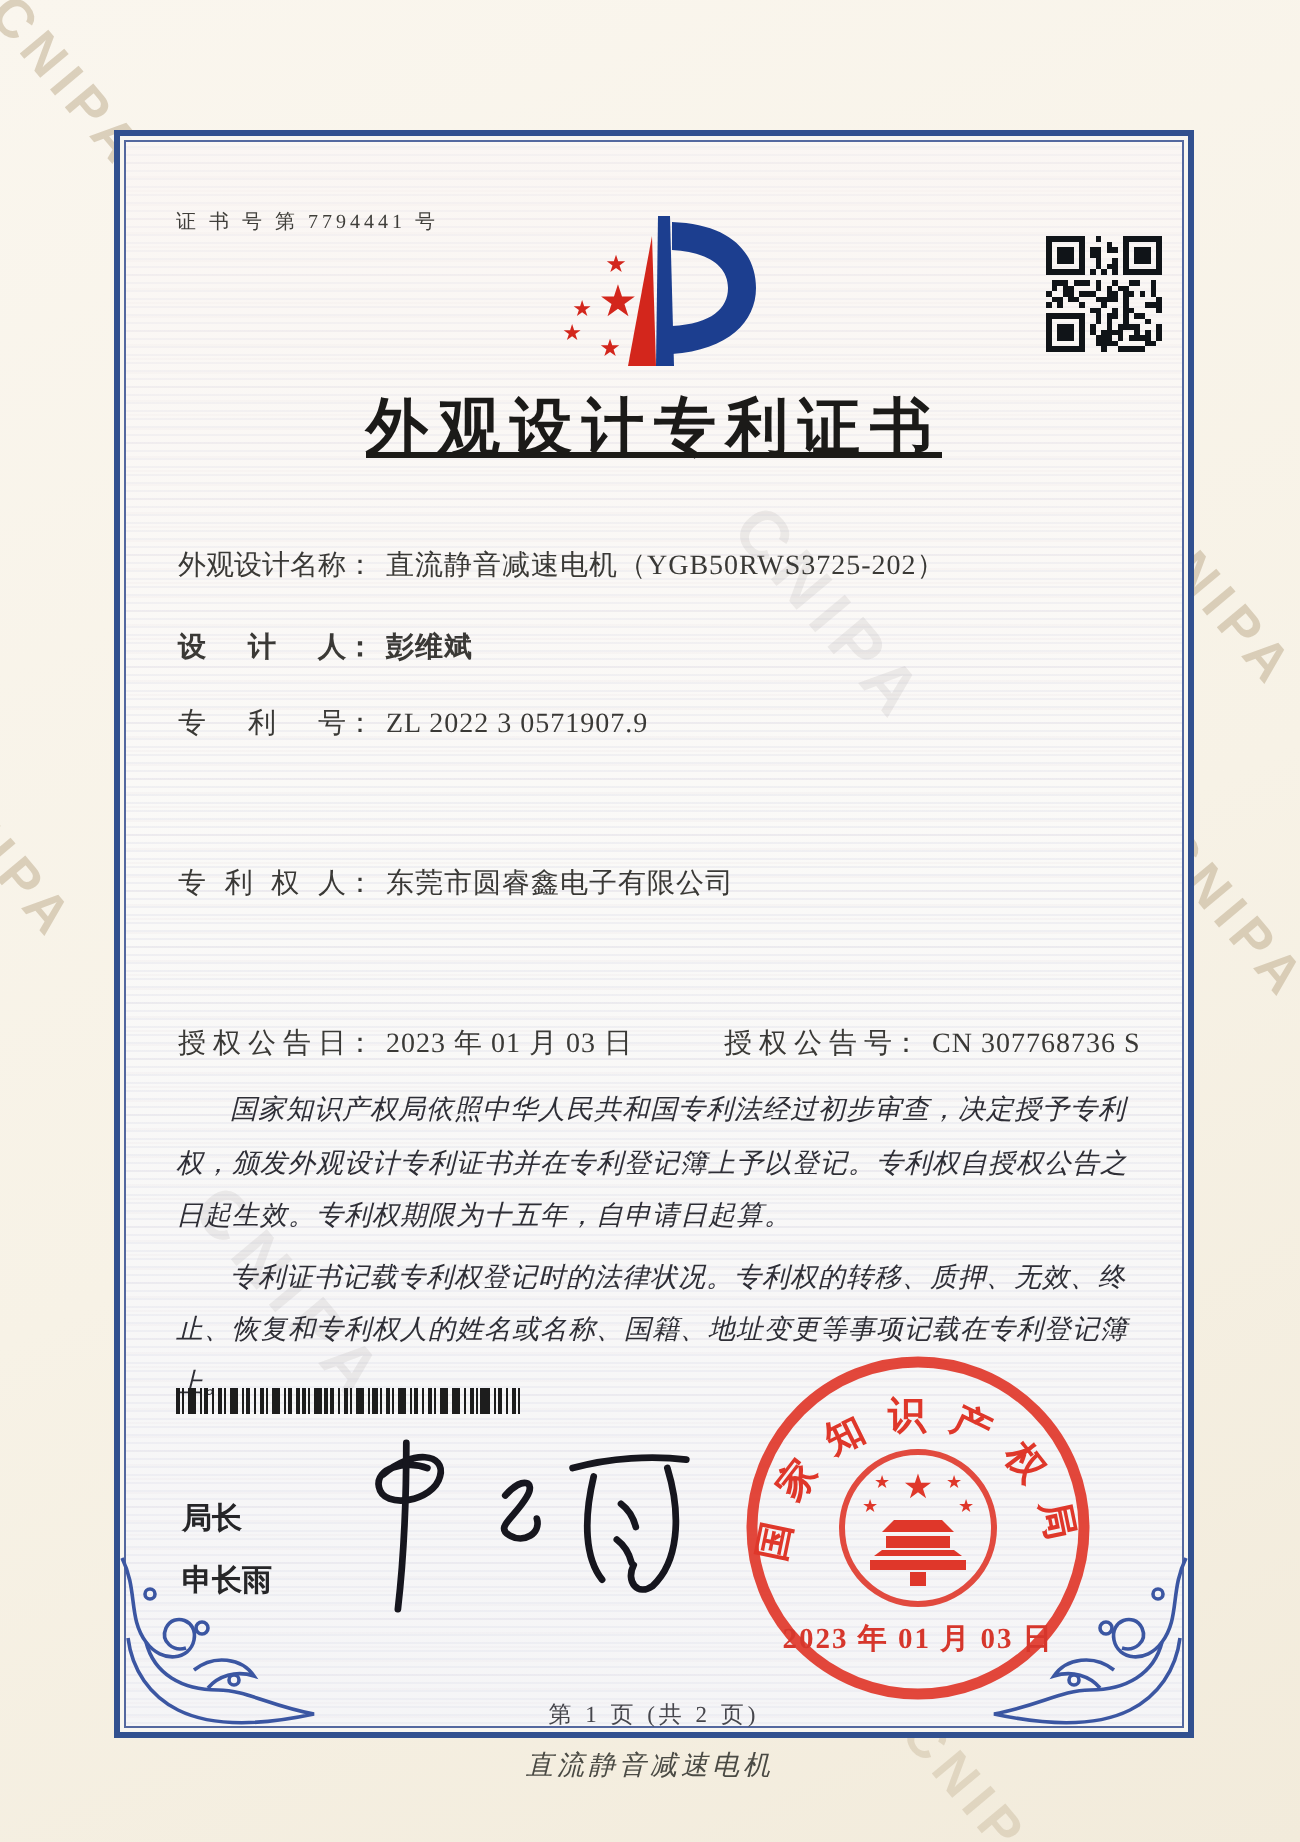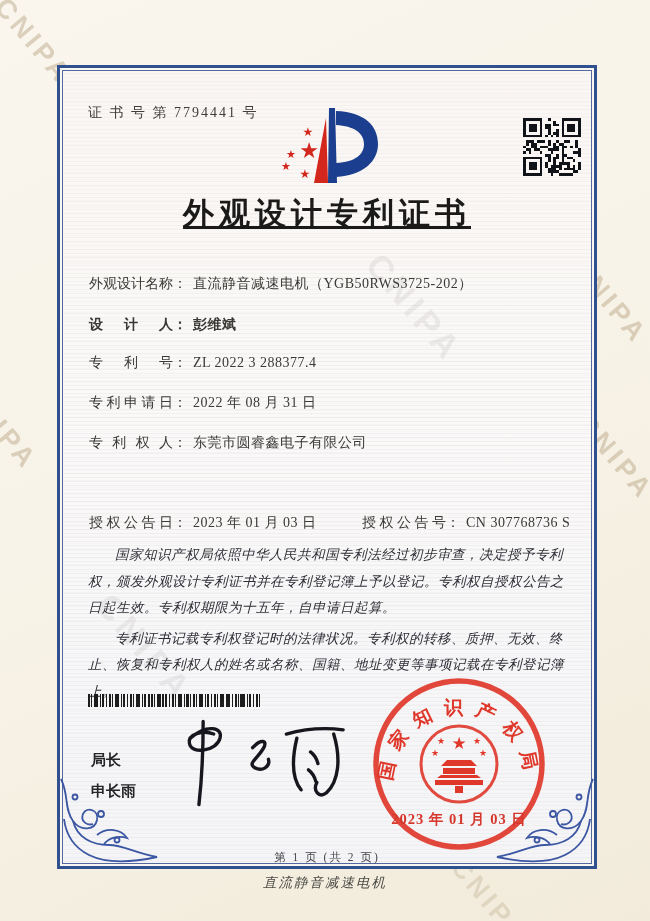--- a/index.html
+++ b/index.html
@@ -17,21 +17,21 @@
   
   .panel{position:absolute;left:57px;top:65px;width:540px;height:804px;box-sizing:border-box;
       border:3px solid #31508f;
       box-shadow:inset 0 0 0 2px #f8f6f0, inset 0 0 0 3px #54689f;
       background-color:#fbfaf7;
       background-image:
         linear-gradient(180deg,rgba(250,243,240,.55) 0%,rgba(246,246,250,.15) 45%,rgba(236,237,246,.4) 100%),
         repeating-linear-gradient(0deg,rgba(128,134,186,.10) 0 1px,transparent 1px 4px),
         repeating-linear-gradient(0deg,rgba(164,128,152,.05) 0 1px,transparent 1px 7px);}
   .panel>*{z-index:1;}
-  .cert-no{position:absolute;left:28px;top:36px;font-size:14px;letter-spacing:2px;color:#3f3e3a;}
+  .cert-no{position:absolute;left:28px;top:36px;font-size:10px;letter-spacing:2px;color:#3f3e3a;}
   .logo{position:absolute;left:218px;top:38px;width:108px;height:86px;}
   .qr{position:absolute;left:463px;top:50px;width:58px;height:58px;}
   .qr svg{width:100%;height:100%;}
   .title{position:absolute;left:0;top:125px;width:100%;margin:0;text-align:center;
       font-size:31px;font-weight:700;letter-spacing:5px;color:#1b1a18;text-decoration:underline;}
   .frow{position:absolute;left:29px;right:20px;font-size:14px;color:#3a3936;line-height:21px;white-space:nowrap;}
   .flabel{display:inline-block;width:84px;text-align:justify;text-align-last:justify;vertical-align:top;}
   .colon{display:inline-block;margin-right:6px;}
   .fval{letter-spacing:.5px;text-align:right;}
   .frow.dual .grp2{position:absolute;left:273px;top:0;}
@@ -318,24 +318,21 @@
 
     <h1 class="title">外观设计专利证书</h1>
 
     <div class="frow" style="top:205px;">
       <span class="flabel">外观设计名称</span><span class="colon">：</span><span class="fval">直流静音减速电机（YGB50RWS3725-202）</span>
     </div>
     <div class="frow" style="top:246px;font-weight:bold;">
       <span class="flabel">设　计　人</span><span class="colon">：</span><span class="fval">彭维斌</span>
     </div>
     <div class="frow" style="top:284px;">
-      <span class="flabel">专　利　号</span><span class="colon">：</span><span class="fval">ZL 2022 3 288377.4</span>
-    </div>
-    <div class="frow" style="top:324px;">
-      <span class="flabel">专利申请日</span><span class="colon">：</span><span class="fval">2022 年 08 月 31 日</span>
+      <span class="flabel">专　利　号</span><span class="colon">：</span><span class="fval">ZL 2022 3 0571907.9</span>
     </div>
     <div class="frow" style="top:364px;">
       <span class="flabel">专 利 权 人</span><span class="colon">：</span><span class="fval">东莞市圆睿鑫电子有限公司</span>
     </div>
     <div class="frow dual" style="top:444px;">
       <span>
         <span class="flabel">授权公告日</span><span class="colon">：</span><span class="fval">2023 年 01 月 03 日</span>
       </span>
       <span class="grp2">
         <span class="flabel">授权公告号</span><span class="colon">：</span><span class="fval">CN 307768736 S</span>

